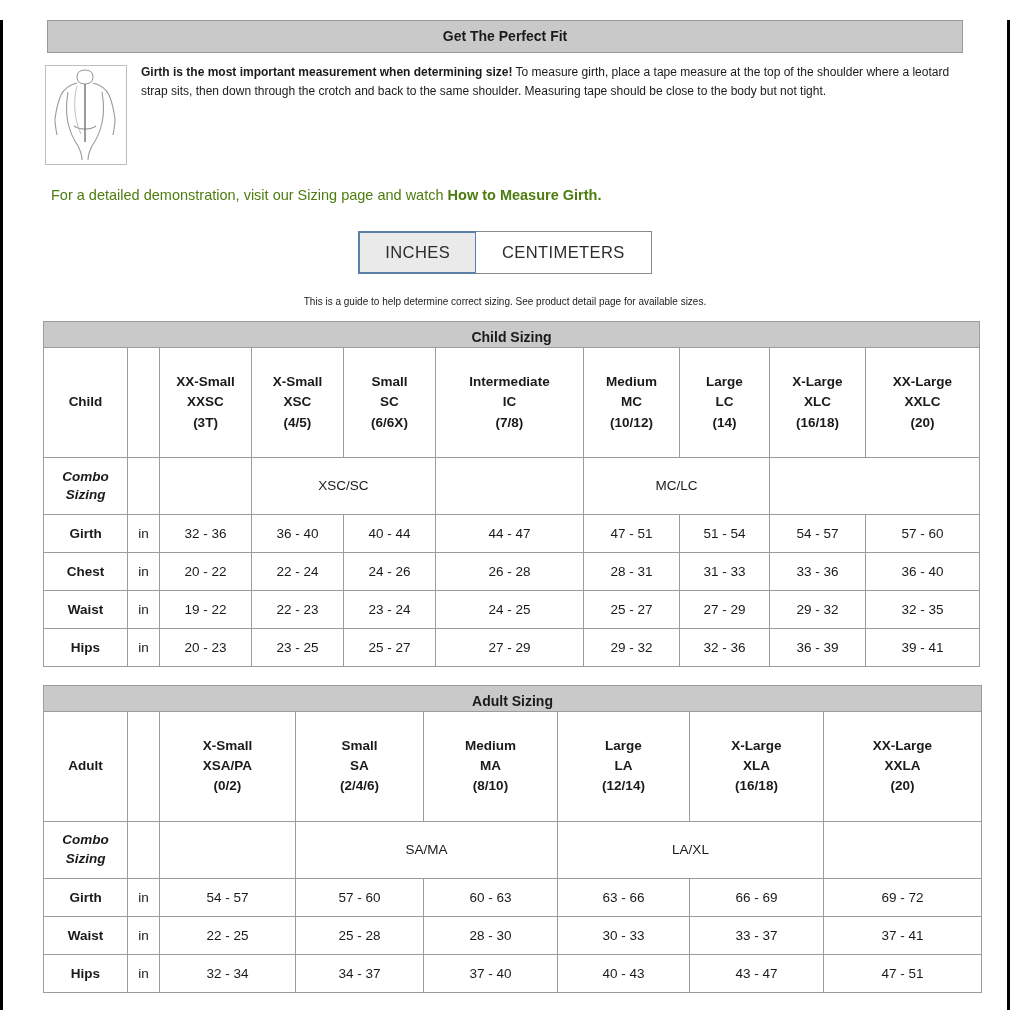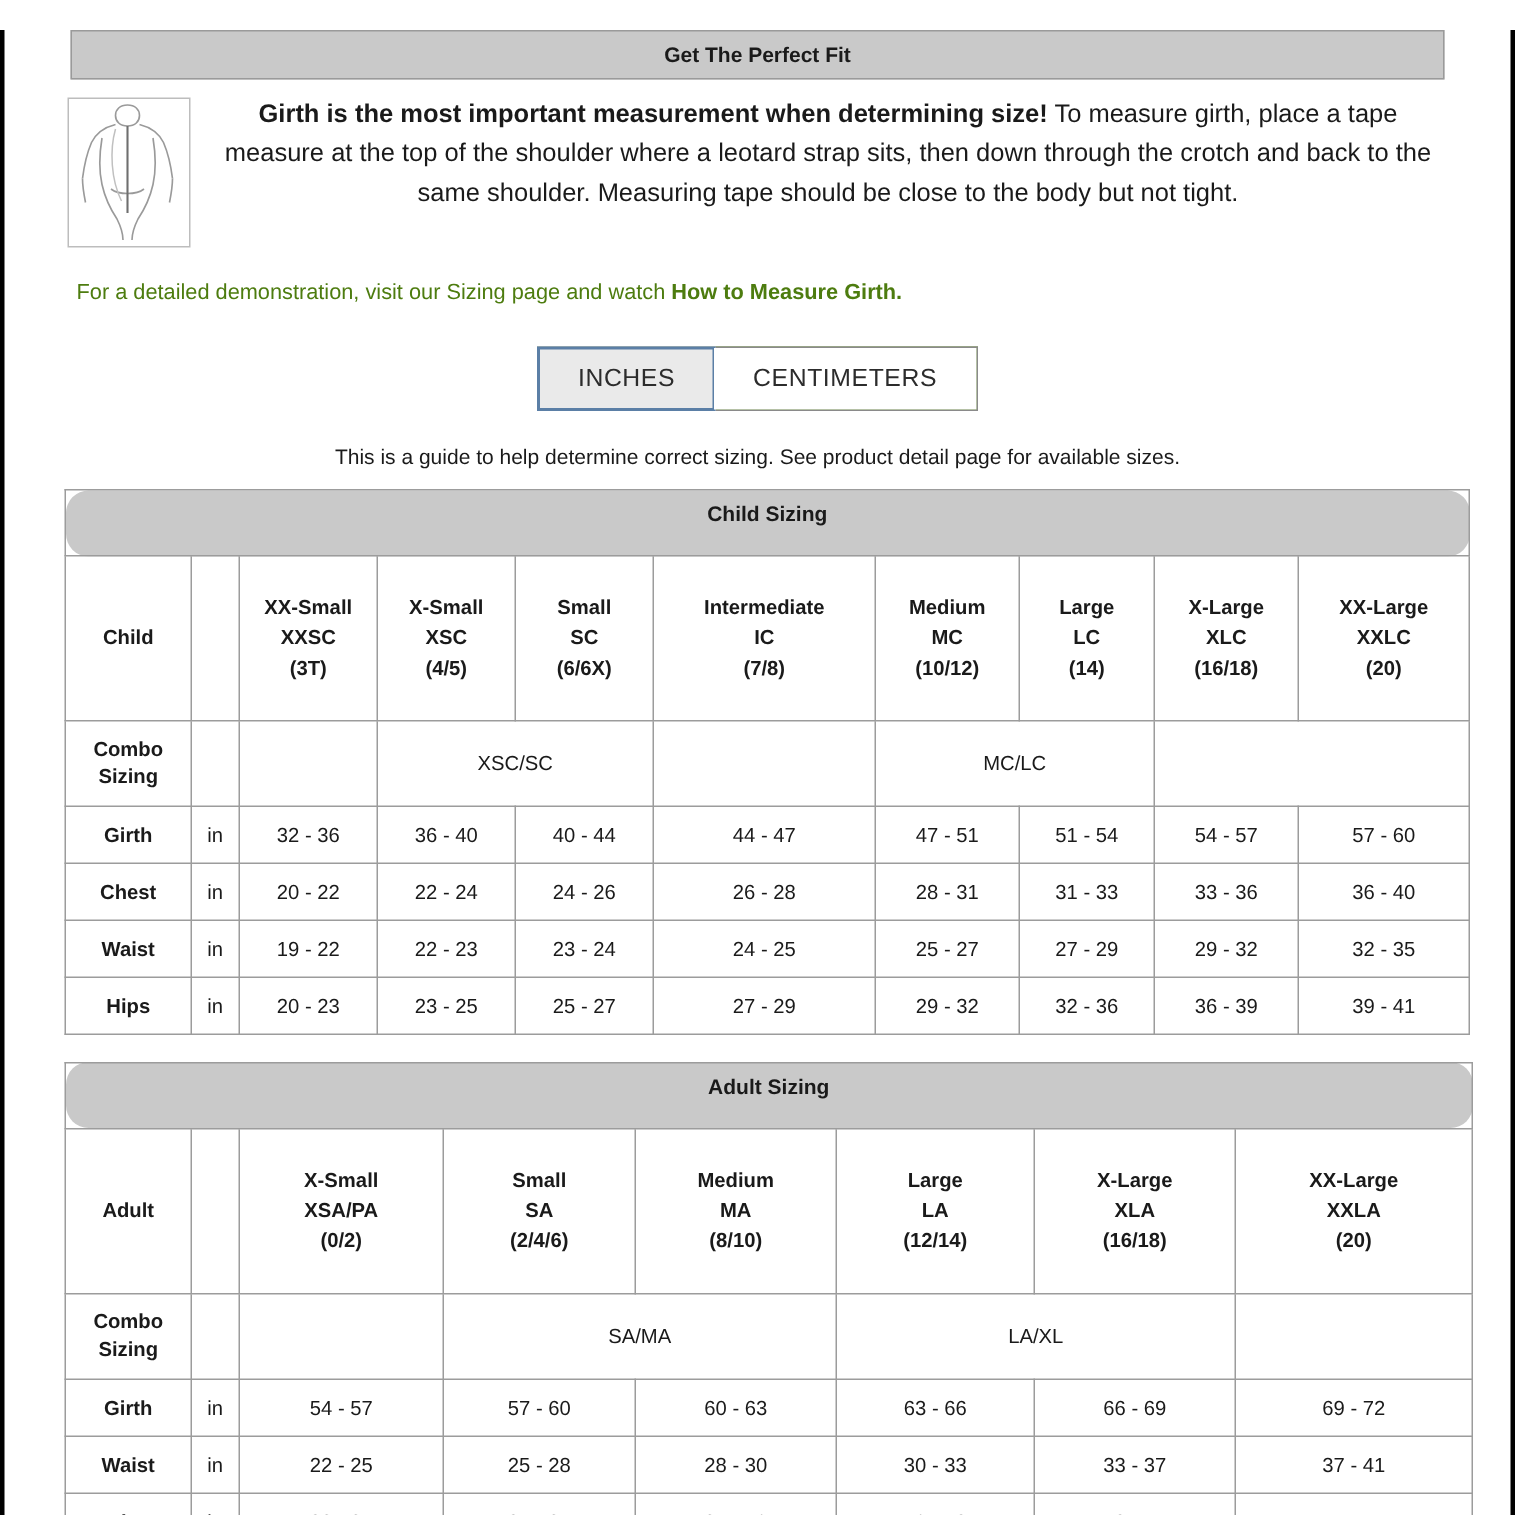--- a/index.html
+++ b/index.html
@@ -45,22 +45,22 @@
     width: 80px;
     flex: 0 0 80px;
     height: 98px;
     border: 1px solid #bdbdbd;
     margin-top: 2px;
     position: relative;
     background: #fff;
   }
   .intro-text {
     flex: 1;
-    text-align: center;
-    font-size: 17px;
+    text-align: left;
+    font-size: 12px;
     line-height: 1.55;
     padding: 0 6px 0 14px;
     color: #1a1a1a;
   }
   .intro-text b { font-weight: bold; }
   .demo-line {
     text-align: left;
     font-size: 14.5px;
     margin: 22px 40px 0 40px;
     color: #4d7c0f;
@@ -88,21 +88,21 @@
   }
   .toggle-btn:last-child { border-right: none; }
   .toggle-btn.active {
     background: #eaeaea;
     border: 2px solid #5b7fa6;
     margin: -1px;
     padding: 10px 25px;
   }
   .guide-note {
     text-align: center;
-    font-size: 14px;
+    font-size: 10px;
     margin-top: 22px;
     color: #1a1a1a;
   }
   
   table {
     border-collapse: collapse;
     width: calc(100% - 64px);
     margin: 14px 32px 0 32px;
     table-layout: fixed;
   }
@@ -112,35 +112,34 @@
     text-align: center;
     color: #1a1a1a;
     padding: 6px 2px;
     background: #fff;
     font-weight: normal;
   }
   .tbl-title td {
     background: #c9c9c9;
     font-weight: bold;
     font-size: 14px;
-    padding: 7px 0 20px 0;
-    border-radius: 15px;
+    padding: 7px 0 2px 0;
   }
   .hdr td {
     font-weight: bold;
     font-size: 13.5px;
     line-height: 1.5;
     padding: 24px 2px;
   }
   .rowlabel {
     font-weight: bold;
     font-size: 13.5px;
   }
   .combo td { font-size: 13.5px; height: 44px; }
-  .combo .rowlabel { line-height: 1.35; }
+  .combo .rowlabel { line-height: 1.35; font-style: italic; }
   .datarow td { height: 25px; font-size: 13.5px; }
   .unitcell { font-size: 13px; }
   .blank { }
 </style>
 </head>
 <body>
 
 <div class="page">
 
   <div class="banner">Get The Perfect Fit</div>

